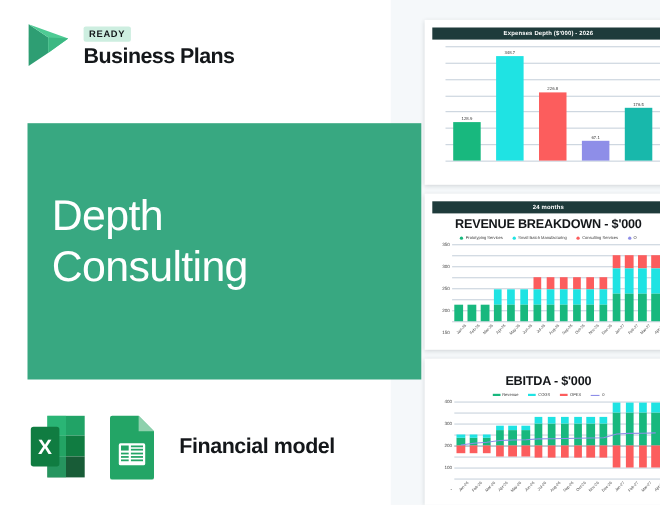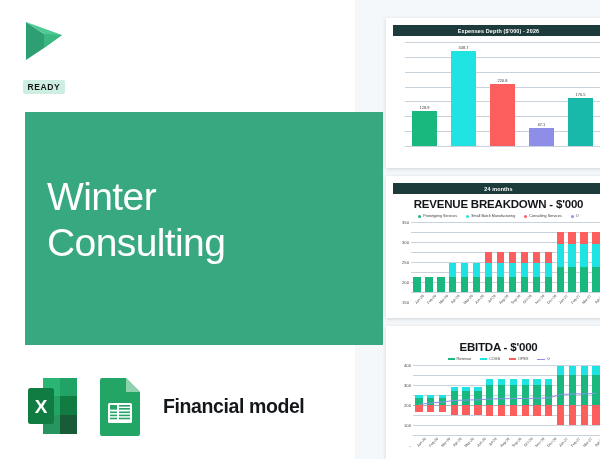--- a/index.html
+++ b/index.html
@@ -14,21 +14,21 @@
   #bg-right-panel{
     position:absolute; left:355px; top:0; width:245px; height:459px;
     background:#f5f8fa;
   }
   #bg-left-panel{
     position:absolute; left:0; top:0; width:355px; height:459px;
     background:#ffffff;
   }
 
   
-  #brand{ position:absolute; left:22px; top:18px; display:flex; align-items:center; gap:10px;flex-direction:column;}
+  #brand{ position:absolute; left:22px; top:18px; display:flex; align-items:center; gap:10px;}
   #brand-logo{ width:44px; height:46px; position:relative;}
   #brand-text{ padding-top:2px;}
   .ready-badge{
     display:inline-block; background:#cdeee0; color:#14171a;
     font-size:8.5px; font-weight:bold; letter-spacing:.6px;
     padding:2px 5px 2px 5px; border-radius:2px;
   }
   #brand-title{
     font-size:19.5px; font-weight:bold; color:#14171a;
     letter-spacing:-0.5px; margin-top:1px; white-space:nowrap;
@@ -121,26 +121,27 @@
 <div id="brand">
   <div id="brand-logo">
     <svg width="44" height="46" viewBox="0 0 44 46">
       <path d="M4 4 L4 42 L22 30 L22 16 Z" fill="#2e9e73"></path>
       <path d="M4 4 L40 17 L22 30 L22 16 Z" fill="#4ecb94"></path>
       <path d="M22 16 L40 17 L22 30 Z" fill="#3bb882"></path>
     </svg>
   </div>
   <div id="brand-text">
     <span class="ready-badge">READY</span>
+    <div id="brand-title">Business Plans</div>
   </div>
 </div>
 
 <div id="hero-panel">
   <div id="hero-title">
-    <div>Winter</div>
+    <div>Depth</div>
     <div>Consulting</div>
   </div>
 </div>
 
 <div id="footer-row">
   <div class="file-icon">
     <svg width="56" height="62" viewBox="0 0 56 62">
       <rect x="18" y="3" width="34" height="18" fill="#21a366"></rect>
       <rect x="18" y="21" width="34" height="19" fill="#107c41"></rect>
       <rect x="18" y="40" width="34" height="19" fill="#185c37"></rect>

